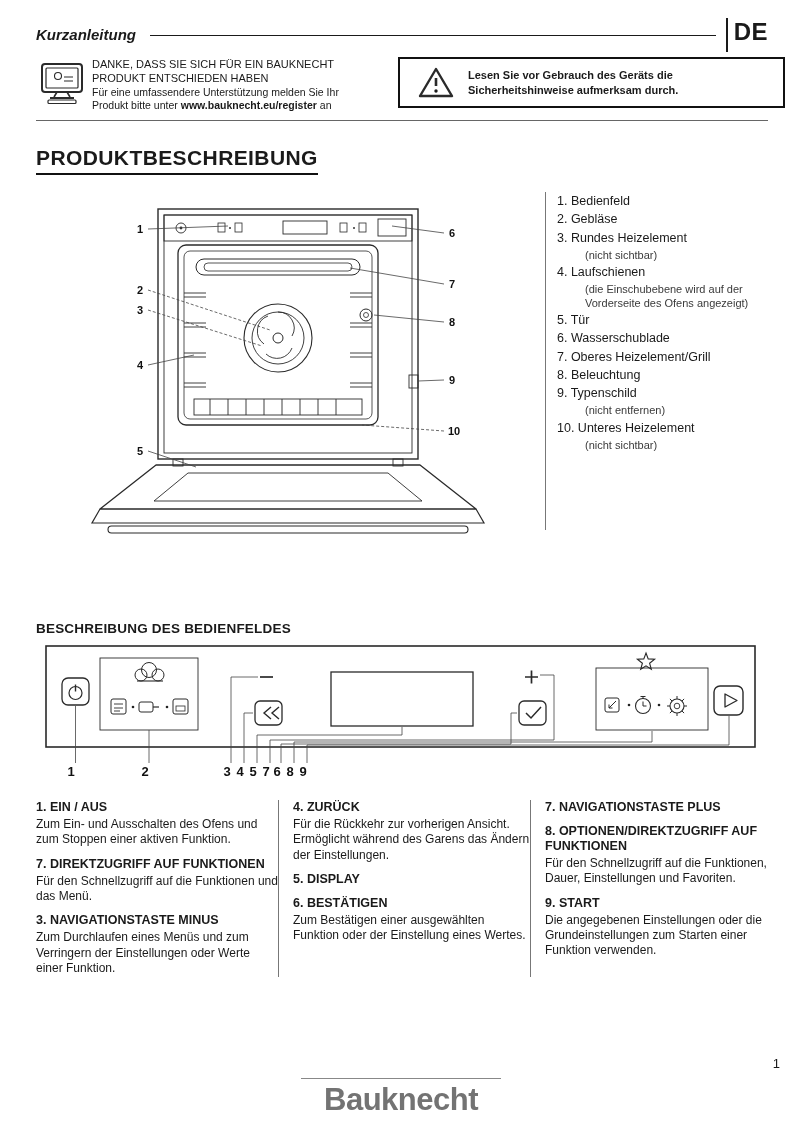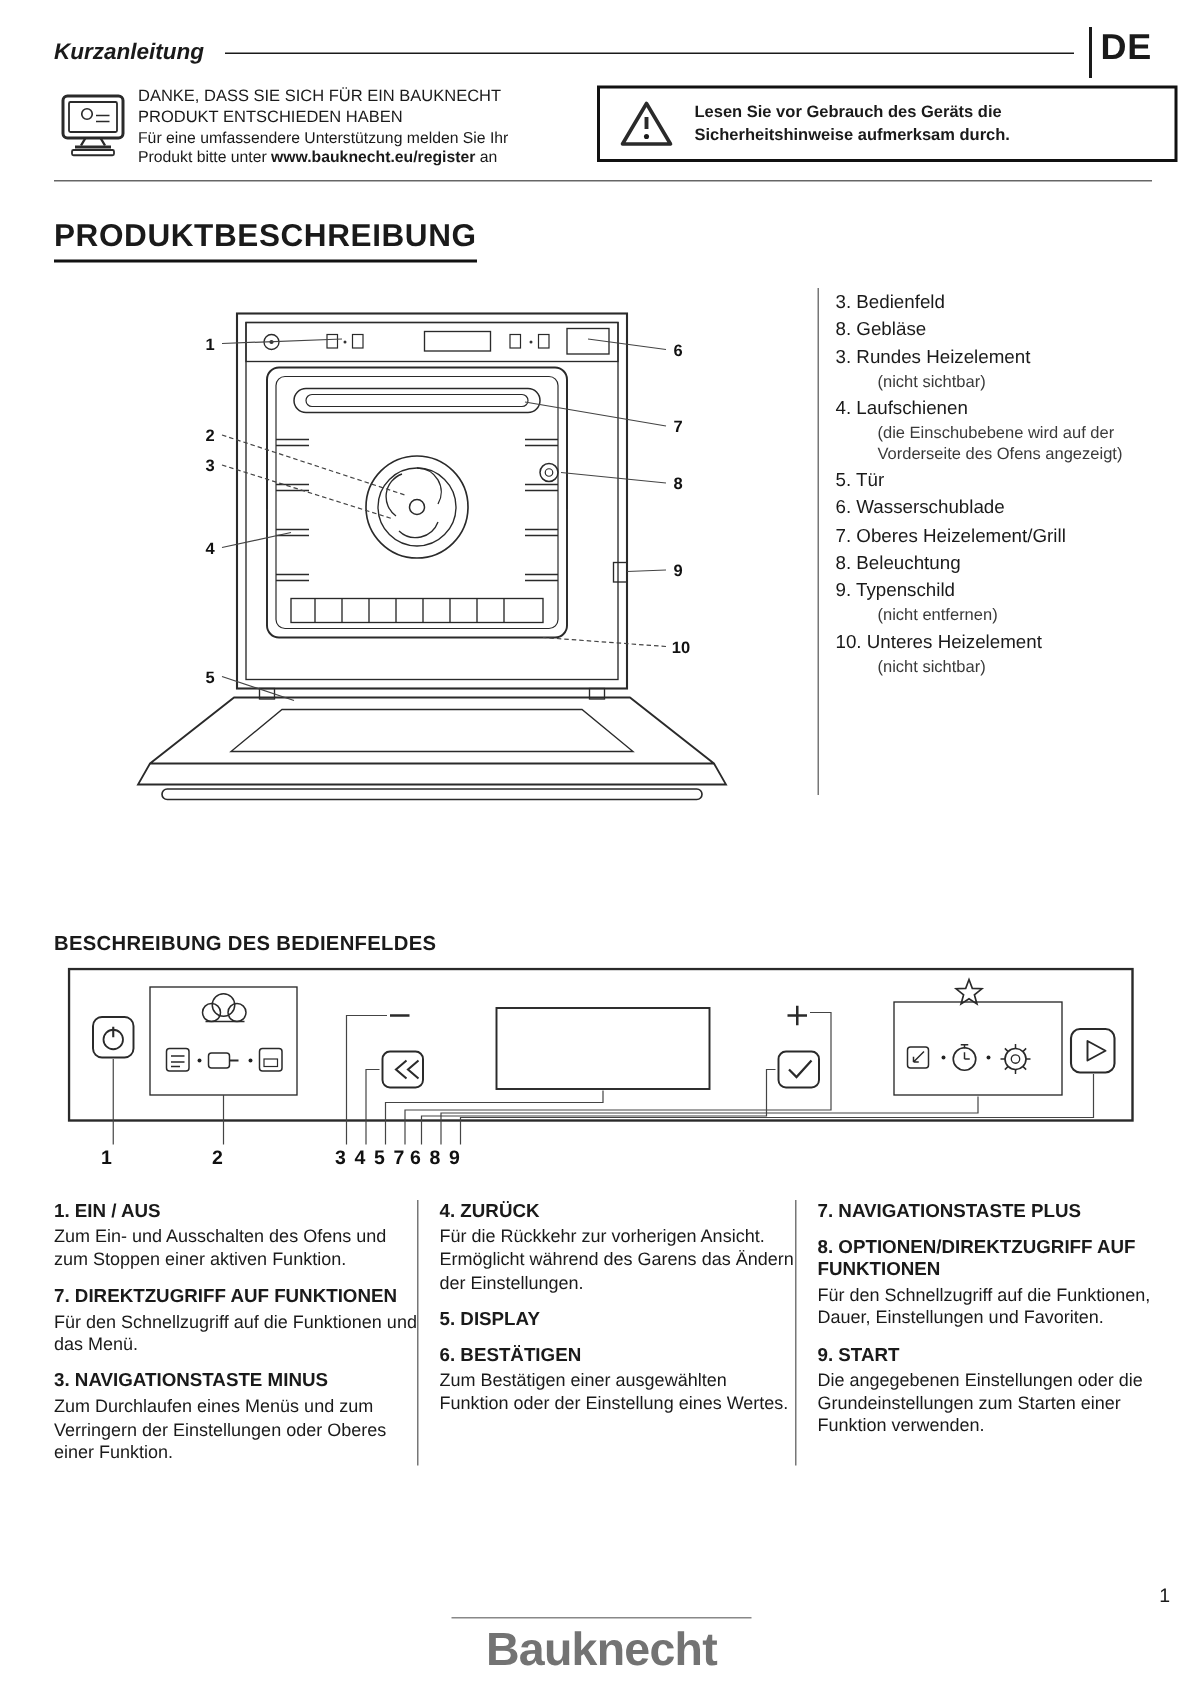--- a/index.html
+++ b/index.html
@@ -15,21 +15,21 @@
 
   
   .intro{position:absolute;top:57px;left:40px;width:350px;height:60px;}
   .pc-icon{position:absolute;left:0;top:4px;}
   .thanks{position:absolute;left:52px;top:0;}
   .thanks-line{font-weight:normal;font-size:11px;line-height:1.3;}
   .support-line{font-size:10.5px;line-height:1.32;}
   .support-url{font-weight:bold;}
 
   .warn-box{position:absolute;top:57px;left:398px;width:387px;height:51px;border:2px solid #111;
-            box-sizing:border-box;display:flex;align-items:center;}
+            box-sizing:border-box;display:flex;align-items:center;justify-content:center;}
   .warn-icon{margin-left:12px;flex:0 0 auto;}
   .warn-text{font-weight:bold;font-size:11px;line-height:1.3;margin-left:13px;width:310px;}
 
   .top-rule{position:absolute;top:120px;left:36px;right:34px;border-top:1px solid #666;}
 
   
   .prod-title{position:absolute;top:146px;left:36px;font-size:21px;font-weight:bold;
               letter-spacing:0.4px;border-bottom:2.2px solid #111;padding-bottom:3px;}
   .oven-diagram{position:absolute;top:193px;left:78px;width:440px;height:355px;}
   .parts{position:absolute;top:192px;left:545px;width:246px;min-height:338px;
@@ -189,22 +189,22 @@
       <text x="62" y="262" text-anchor="middle" class="callout-num">5</text>
       <text x="374" y="44" text-anchor="middle" class="callout-num">6</text>
       <text x="374" y="95" text-anchor="middle" class="callout-num">7</text>
       <text x="374" y="133" text-anchor="middle" class="callout-num">8</text>
       <text x="374" y="191" text-anchor="middle" class="callout-num">9</text>
       <text x="376" y="242" text-anchor="middle" class="callout-num">10</text>
     </svg>
   </div>
 
   <div class="parts">
-    <div class="plab">3. Bedienfeld</div>
-    <div class="plab">8. Gebläse</div>
+    <div class="plab">1. Bedienfeld</div>
+    <div class="plab">2. Gebläse</div>
     <div class="plab">3. Rundes Heizelement</div>
     <div class="pnote">(nicht sichtbar)</div>
     <div class="plab">4. Laufschienen</div>
     <div class="pnote">(die Einschubebene wird auf der Vorderseite des Ofens angezeigt)</div>
     <div class="plab">5. Tür</div>
     <div class="plab">6. Wasserschublade</div>
     <div class="plab">7. Oberes Heizelement/Grill</div>
     <div class="plab">8. Beleuchtung</div>
     <div class="plab">9. Typenschild</div>
     <div class="pnote">(nicht entfernen)</div>
@@ -316,21 +316,21 @@
     </svg>
   </div>
 
   <div class="legend">
     <div class="leg-col col1">
       <div class="leg-title">1. EIN / AUS</div>
       <div class="leg-body">Zum Ein- und Ausschalten des Ofens und zum Stoppen einer aktiven Funktion.</div>
       <div class="leg-title">7. DIREKTZUGRIFF AUF FUNKTIONEN</div>
       <div class="leg-body">Für den Schnellzugriff auf die Funktionen und das Menü.</div>
       <div class="leg-title">3. NAVIGATIONSTASTE MINUS</div>
-      <div class="leg-body">Zum Durchlaufen eines Menüs und zum Verringern der Einstellungen oder Oberes einer Funktion.</div>
+      <div class="leg-body">Zum Durchlaufen eines Menüs und zum Verringern der Einstellungen oder Werte einer Funktion.</div>
     </div>
     <div class="leg-col col2">
       <div class="leg-title">4. ZURÜCK</div>
       <div class="leg-body">Für die Rückkehr zur vorherigen Ansicht.
 Ermöglicht während des Garens das Ändern der Einstellungen.</div>
       <div class="leg-title">5. DISPLAY</div>
       <div class="leg-body"></div>
       <div class="leg-title">6. BESTÄTIGEN</div>
       <div class="leg-body">Zum Bestätigen einer ausgewählten Funktion oder der Einstellung eines Wertes.</div>
     </div>

